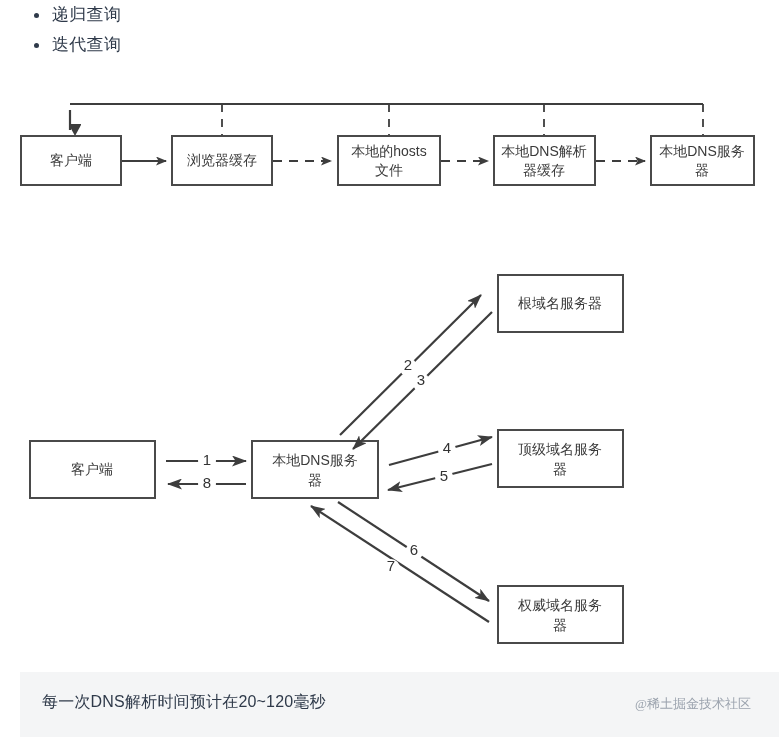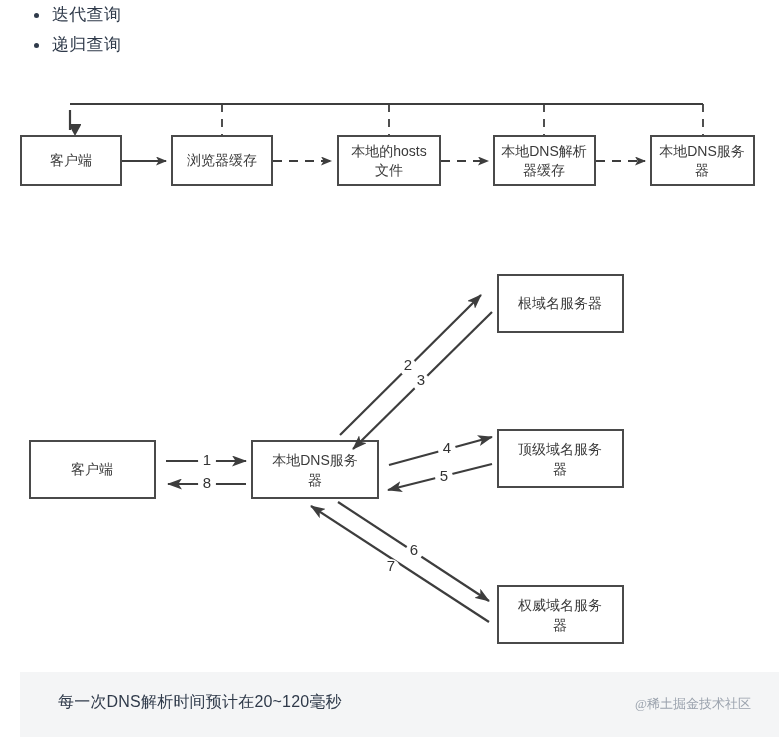--- a/index.html
+++ b/index.html
@@ -95,21 +95,21 @@
     position: absolute;
     left: 20px;
     top: 672px;
     width: 759px;
     height: 65px;
     background: #f4f5f6;
     box-sizing: border-box;
   }
   #footer-note-text {
     position: absolute;
-    left: 38px;
+    left: 22px;
     top: 20px;
     font-size: 16px;
     color: #2f3a4a;
     letter-spacing: 0.2px;
     white-space: nowrap;
   }
   #footer-watermark {
     position: absolute;
     right: 28px;
     top: 23px;
@@ -118,25 +118,25 @@
     white-space: nowrap;
     font-family: Liberation Serif, serif;
   }
 </style>
 </head>
 <body>
 
 <ul id="bullet-list">
   <li>
     <span class="bullet-dot"></span>
-    <span>迭代查询</span>
+    <span>递归查询</span>
   </li>
   <li>
     <span class="bullet-dot"></span>
-    <span>递归查询</span>
+    <span>迭代查询</span>
   </li>
 </ul>
 
 <svg id="diagram-one-svg" class="diagram-svg" width="779" height="130">
   <defs>
     <marker id="arrowSolid1" markerWidth="11" markerHeight="9" refX="10" refY="4.5" orient="auto" markerUnits="userSpaceOnUse">
       <path d="M0,0 L11,4.5 L0,9 L2.6,4.5 z" fill="#3d3d3d"></path>
     </marker>
     <marker id="arrowDownBig" markerWidth="13" markerHeight="12" refX="6.5" refY="11" orient="auto" markerUnits="userSpaceOnUse">
       <path d="M0,0 L13,0 L6.5,12 z" fill="#3d3d3d" transform="rotate(-90 6.5 6)"></path>

